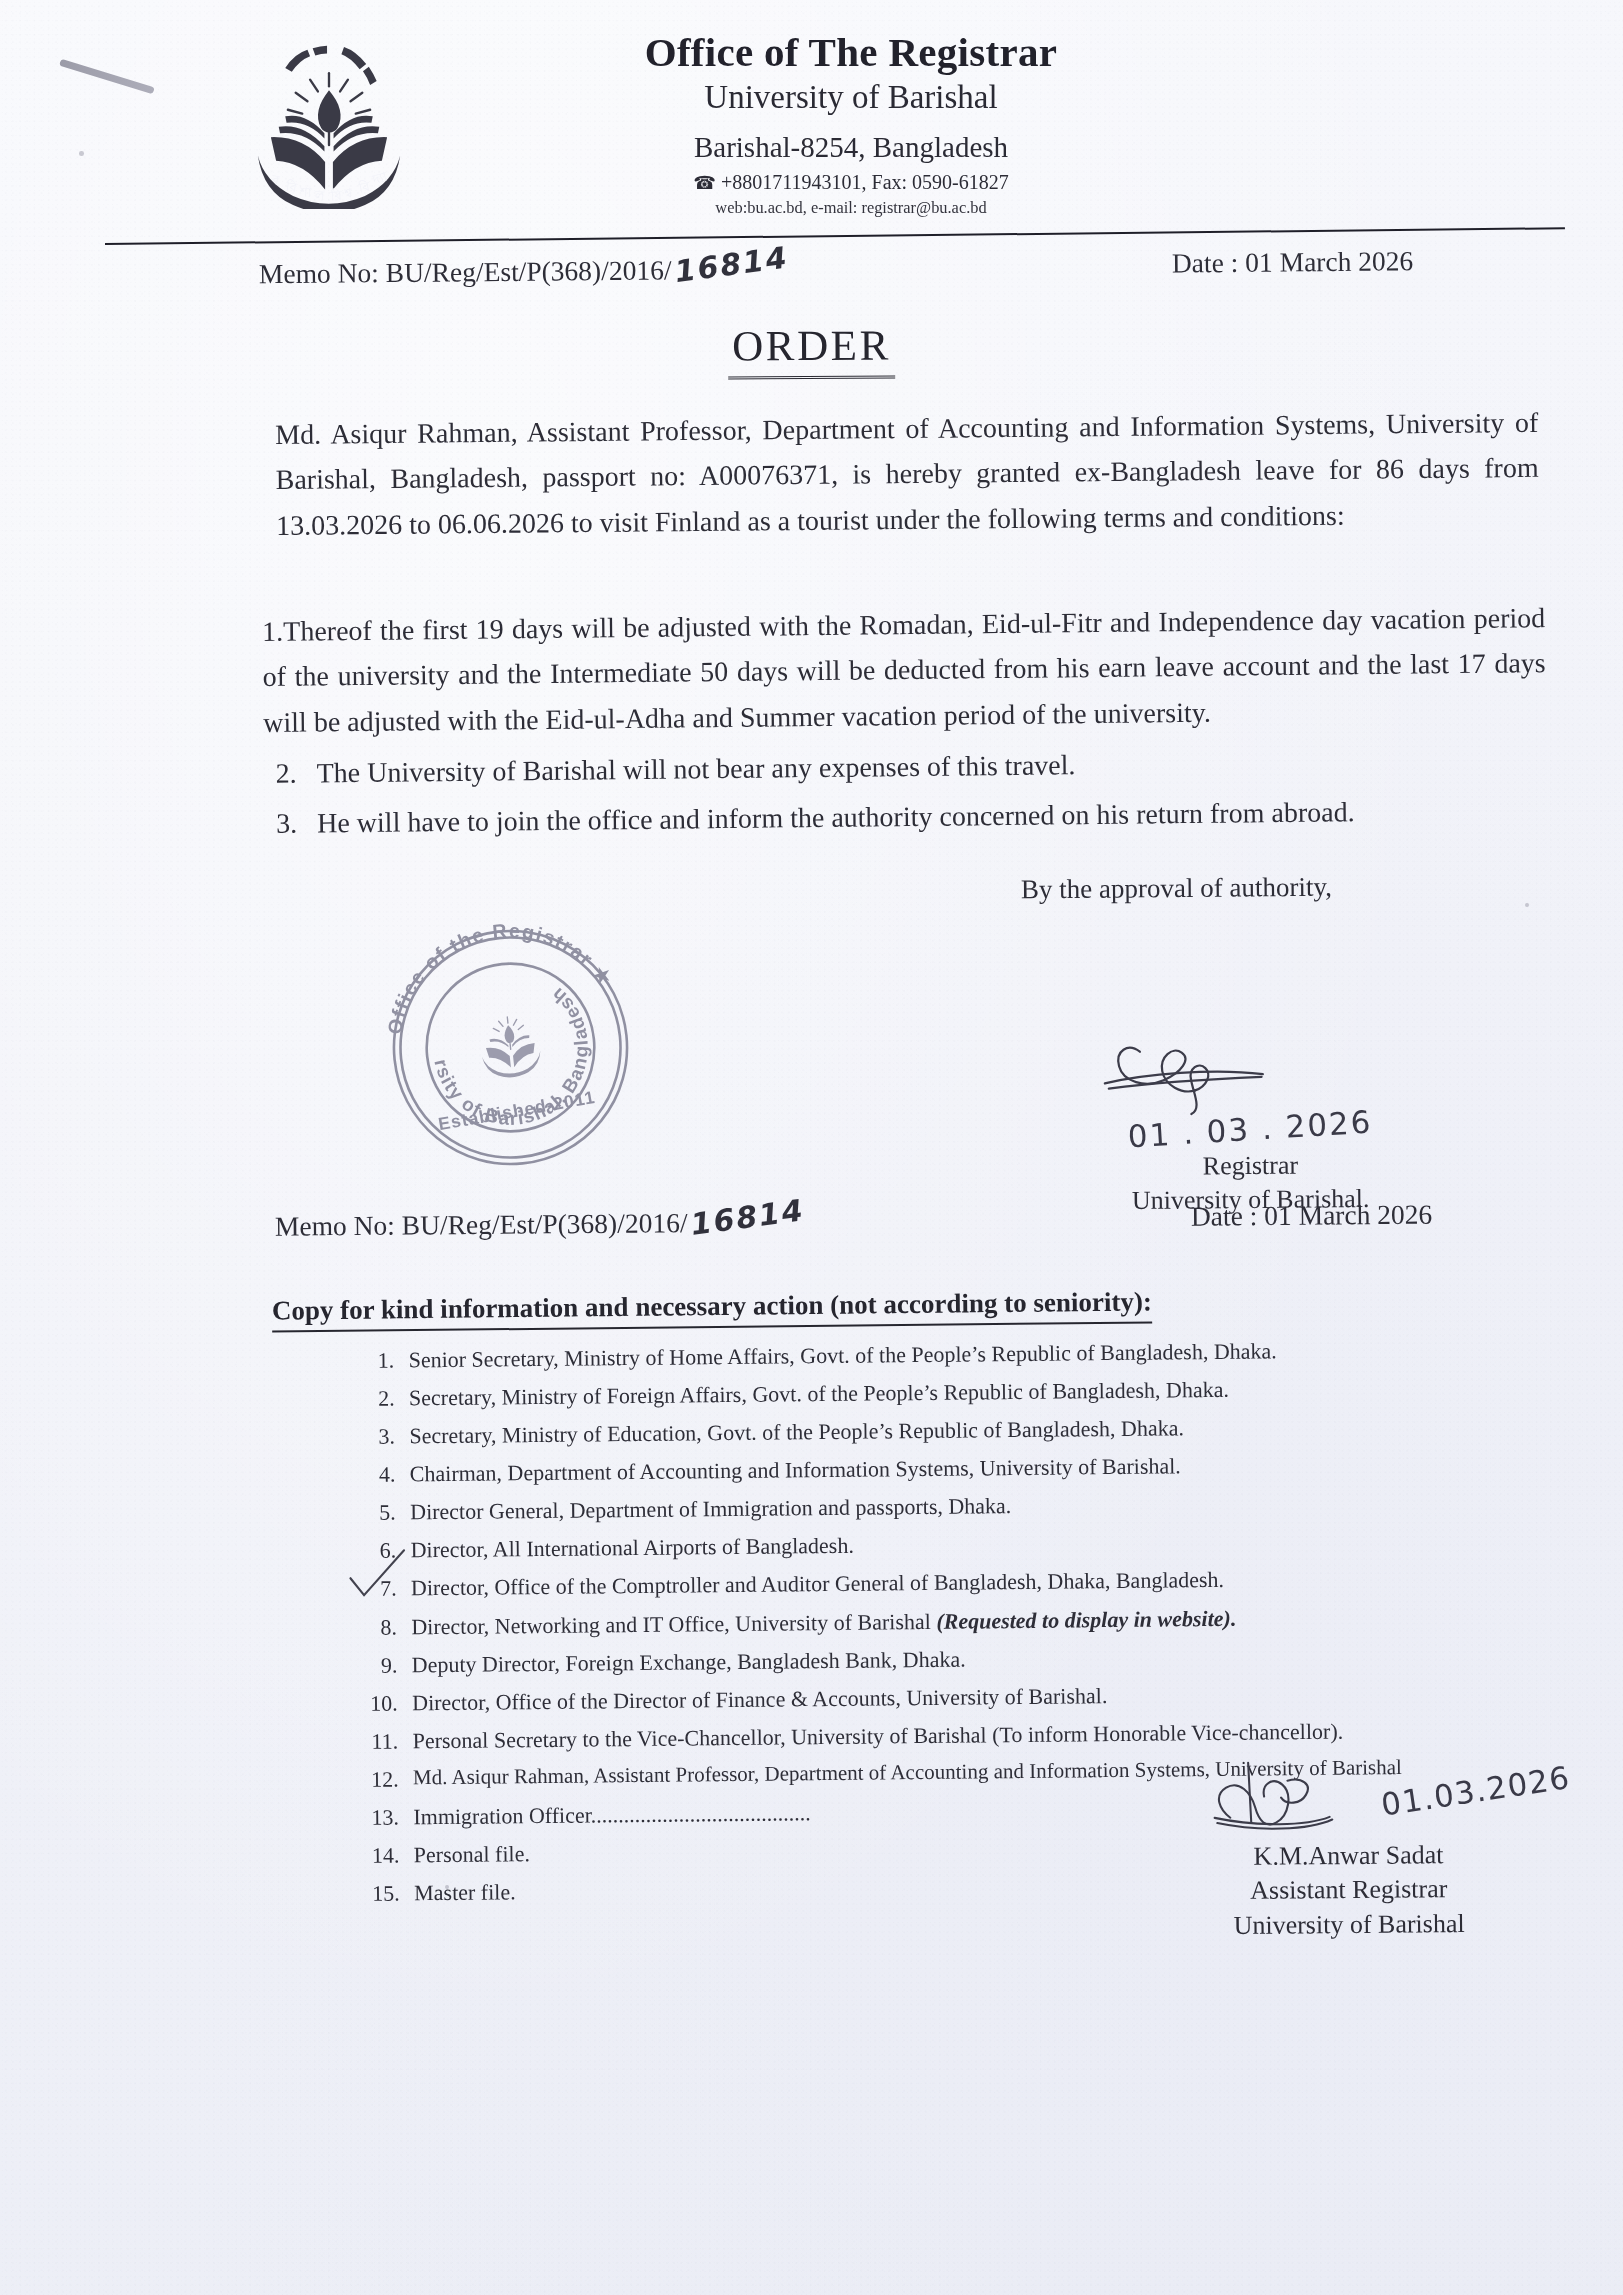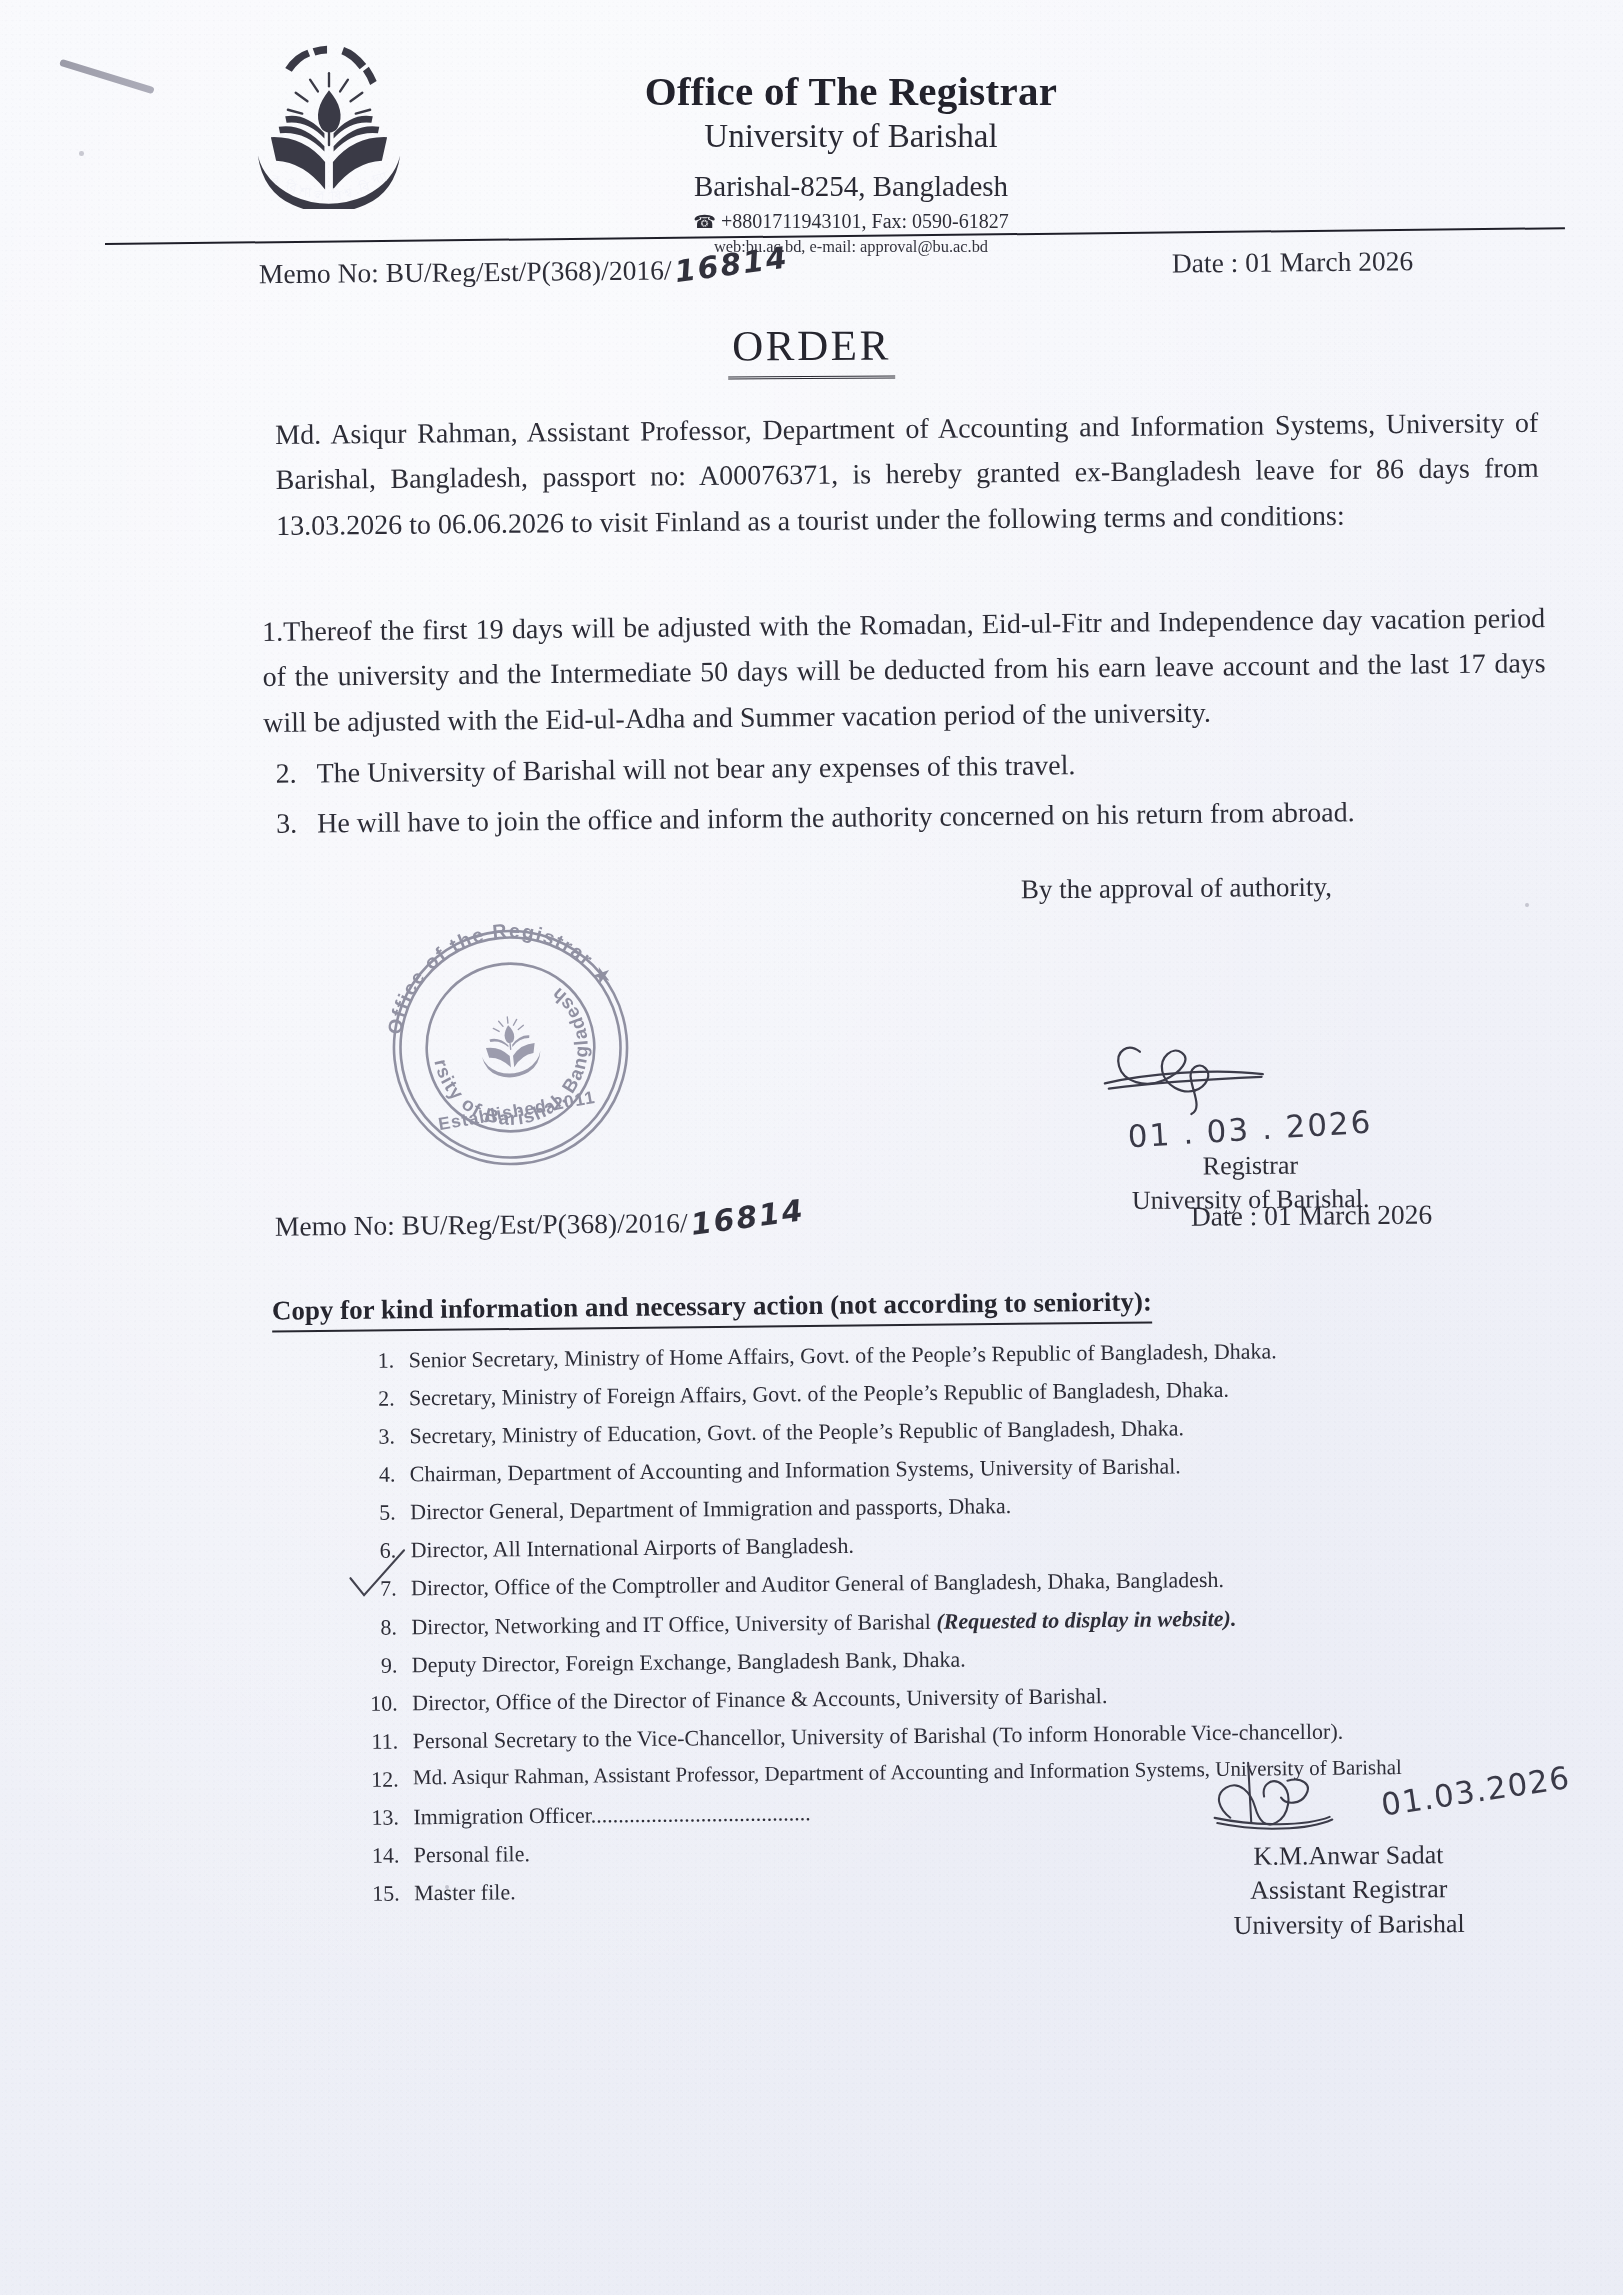--- a/index.html
+++ b/index.html
@@ -52,21 +52,20 @@
     left: 419px; top: 31px;
     width: 864px;
     text-align: center;
   }
   .org-title {
     font-size: 41px;
     font-weight: bold;
     letter-spacing: 0.3px;
     line-height: 1.06;
     color: #22222c;
-    margin-top: 39px;
   }
   .org-univ {
     font-size: 33px;
     line-height: 1.18;
     margin-top: 3.9px;
     color: #2a2a34;
   }
   .org-addr {
     font-size: 29px;
     line-height: 1.2;
@@ -353,21 +352,21 @@
     </div>
 
     <div class="head-text">
       <div class="org-title">Office of The Registrar</div>
       <div class="org-univ">University of Barishal</div>
       <div class="org-addr">Barishal-8254, Bangladesh</div>
       <div class="org-phone">
         <span class="phone-icon">☎</span>
         <span>+8801711943101, Fax: 0590-61827</span>
       </div>
-      <div class="org-web">web:bu.ac.bd, e-mail: approval@bu.ac.bd</div>
+      <div class="org-web">web:bu.ac.bd, e-mail: registrar@bu.ac.bd</div>
     </div>
   </div>
 
   <div class="rule"></div>
 
   <div class="memo-row first">
     <div class="memo-no">
       <span>Memo No: BU/Reg/Est/P(368)/2016/</span><span class="hand">16814</span>
     </div>
     <div class="memo-date">Date : 01 March 2026</div>

